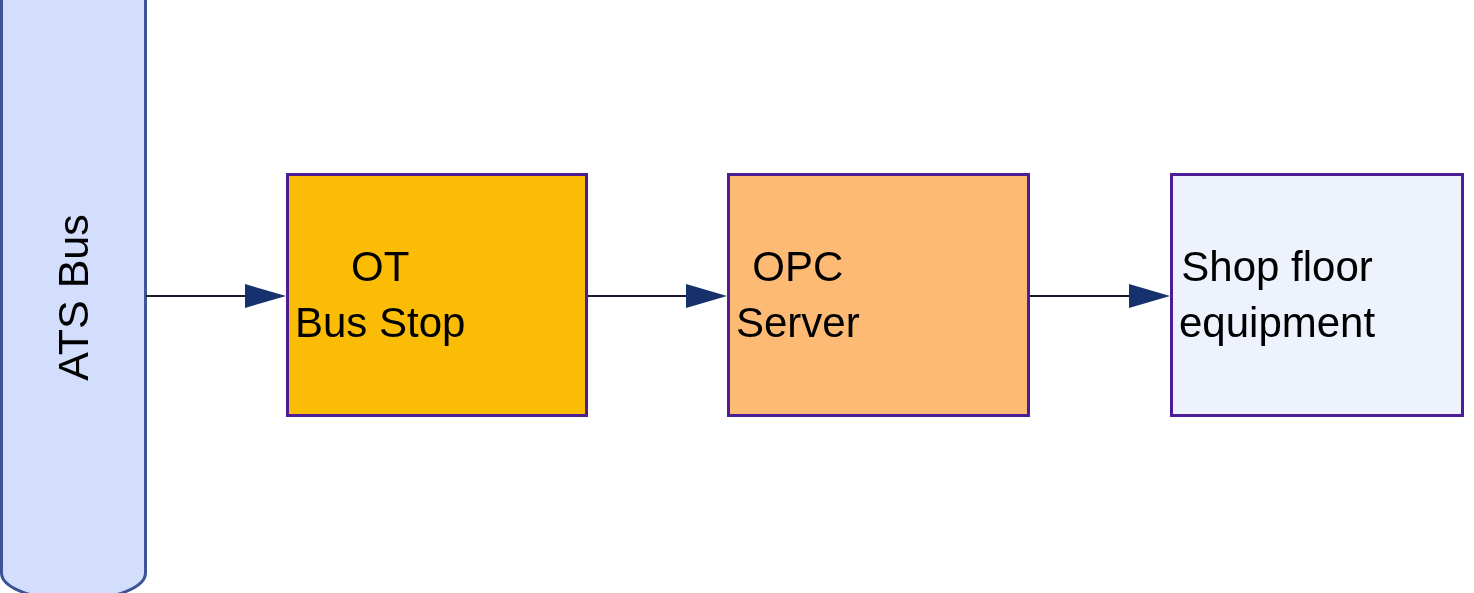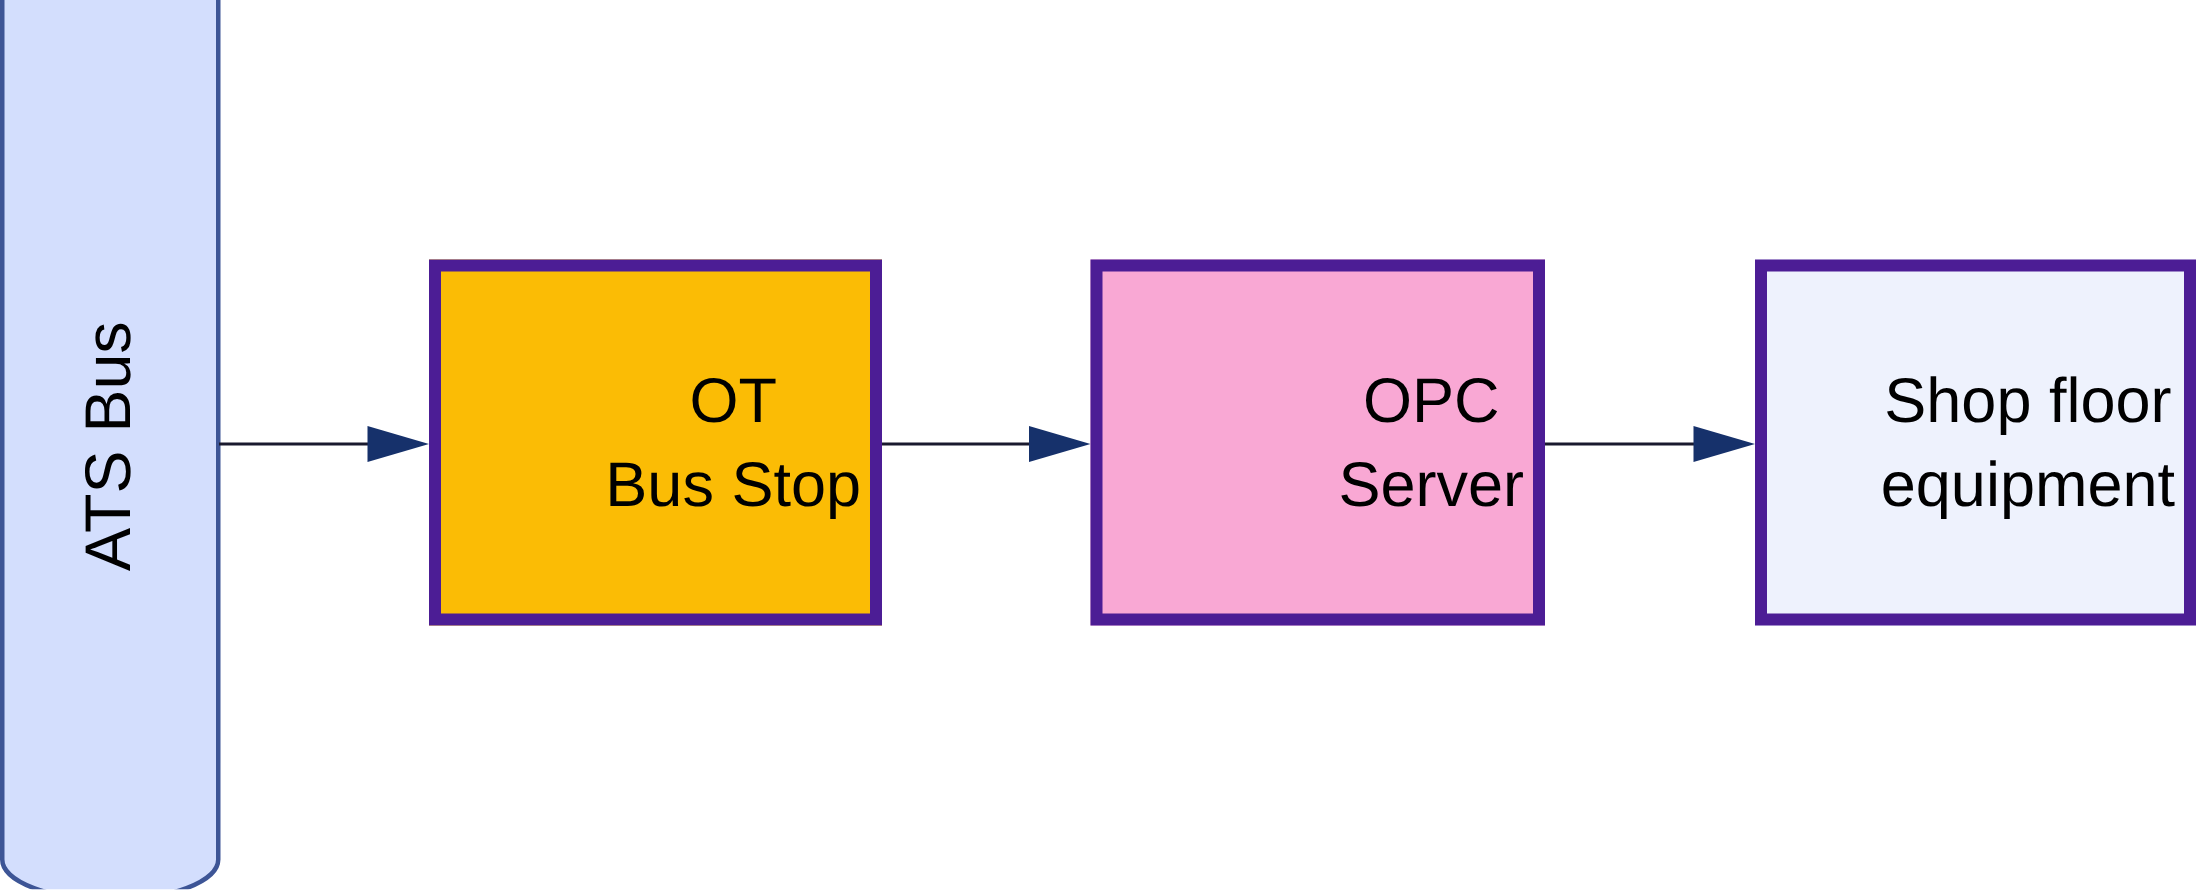--- a/index.html
+++ b/index.html
@@ -53,43 +53,43 @@
     color: #000000;
     font-family: "Liberation Sans", sans-serif;
   }
 
   
   .node-box {
     position: absolute;
     top: 173px;
     height: 244px;
     box-sizing: border-box;
-    border: 8px solid #4c1d95;
+    border: 3px solid #4c1d95;
     display: flex;
     align-items: center;
-    justify-content: flex-end;
+    justify-content: flex-start;
     text-align: center;
   }
   .node-box .node-label {
     font-size: 42px;
     line-height: 56px;
     color: #000000;
     font-family: "Liberation Sans", sans-serif;
     white-space: pre-line;
     padding: 0 6px;
   }
   #node-ot-bus-stop {
     left: 286px;
     width: 302px;
     background: #FBBC05;
   }
   #node-opc-server {
     left: 727px;
     width: 303px;
-    background: #f9a8d4;
+    background: #fdba74;
   }
   #node-shop-floor {
     left: 1170px;
     width: 294px;
     background: #eef2fd;
   }
 
   
   .connector {
     position: absolute;

